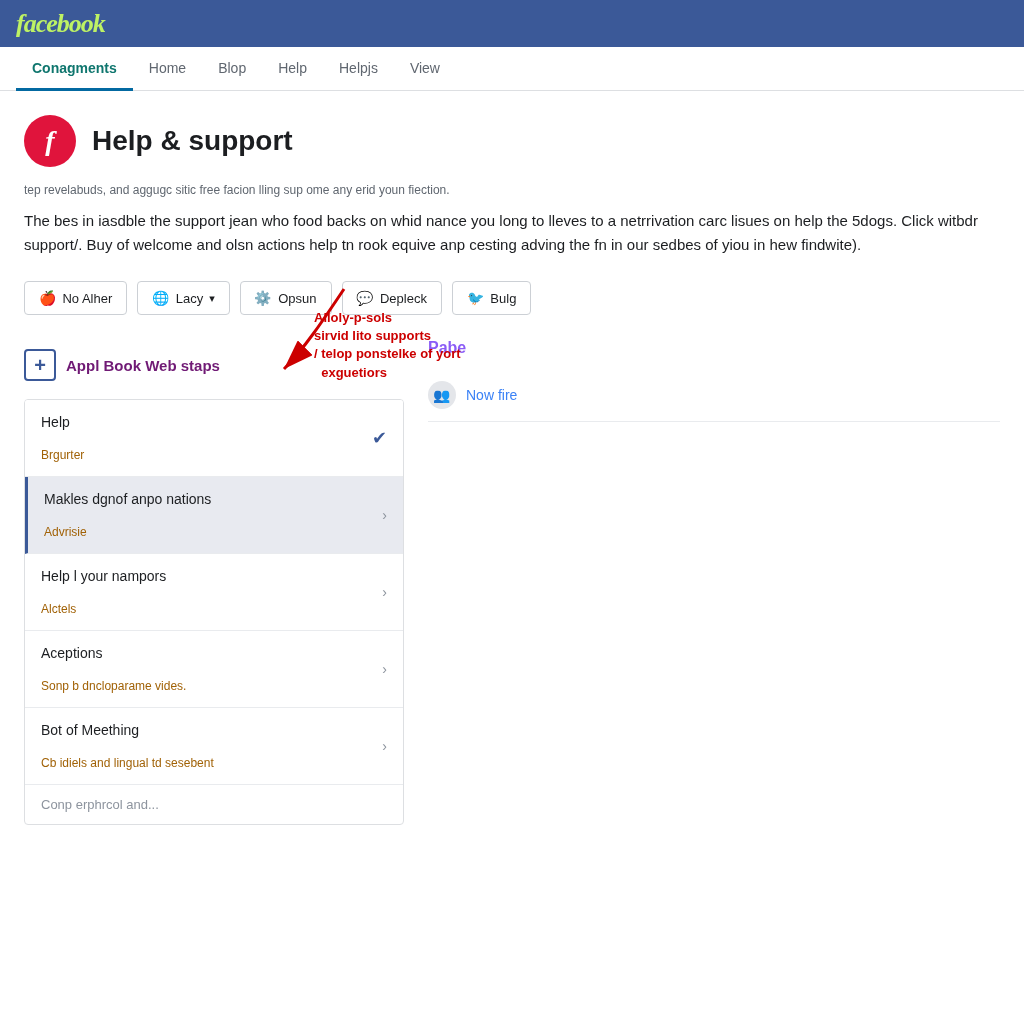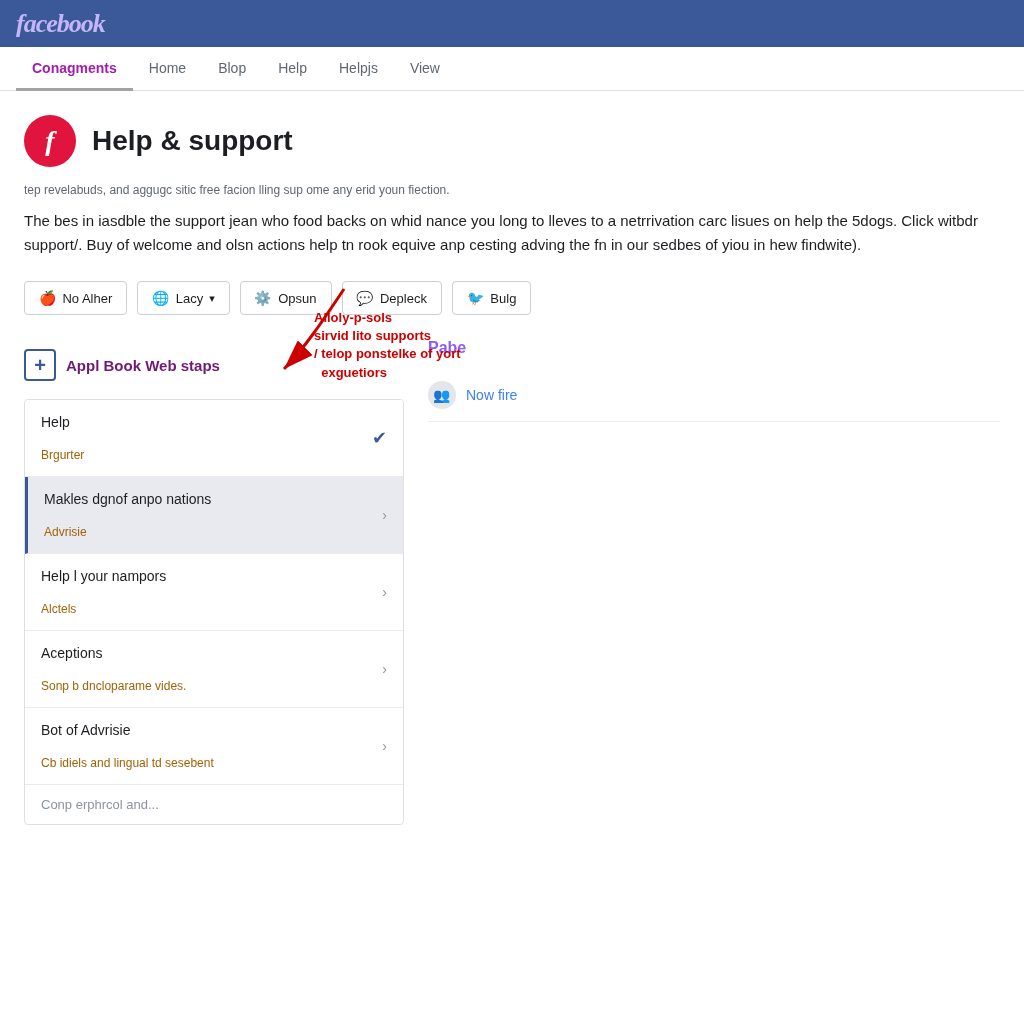--- a/index.html
+++ b/index.html
@@ -7,21 +7,21 @@
 
     
     .top-bar {
       background: #3b5998;
       height: 47px;
       display: flex;
       align-items: center;
       padding: 0 16px;
     }
     .top-bar .logo {
-      color: #c4b5fd;
+      color: #bef264;
       font-size: 26px;
       font-weight: bold;
       font-style: italic;
       font-family: Georgia, serif;
       letter-spacing: -1px;
     }
 
     
     .nav-bar {
       background: white;
@@ -33,22 +33,22 @@
     }
     .nav-item {
       padding: 12px 16px;
       cursor: pointer;
       font-size: 14px;
       color: #606770;
       border-bottom: 3px solid transparent;
       margin-bottom: -1px;
     }
     .nav-item.active {
-      color: #a21caf;
-      border-bottom: 3px solid #a3a3a3;
+      color: #0f766e;
+      border-bottom: 3px solid #0369a1;
       font-weight: bold;
     }
 
     
     .main-content {
       background: white;
       padding: 24px 24px;
       min-height: calc(1024px - 91px);
     }
 
@@ -370,21 +370,21 @@
         <div class="menu-item">
           <div class="menu-item-text">
             <div class="menu-item-title">Aceptions</div>
             <div class="menu-item-sub">Sonp b dncloparame vides.</div>
           </div>
           <span class="menu-item-arrow">›</span>
         </div>
 
         <div class="menu-item">
           <div class="menu-item-text">
-            <div class="menu-item-title">Bot of Advrisie</div>
+            <div class="menu-item-title">Bot of Meething</div>
             <div class="menu-item-sub">Cb idiels and lingual td sesebent</div>
           </div>
           <span class="menu-item-arrow">›</span>
         </div>
 
         <div class="menu-item-last">Conp erphrcol and...</div>
       </div>
     </div>
 
     <div class="right-col">

